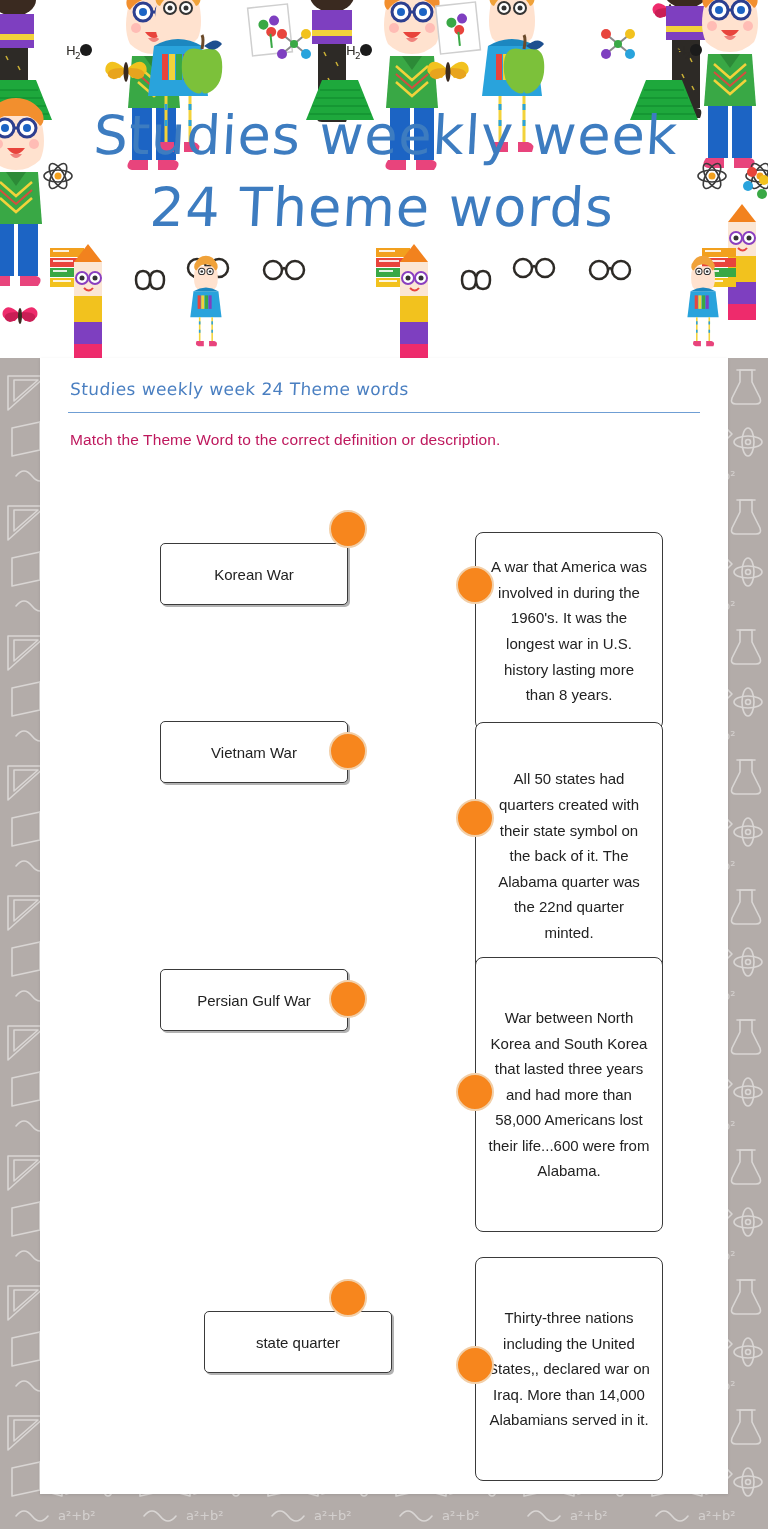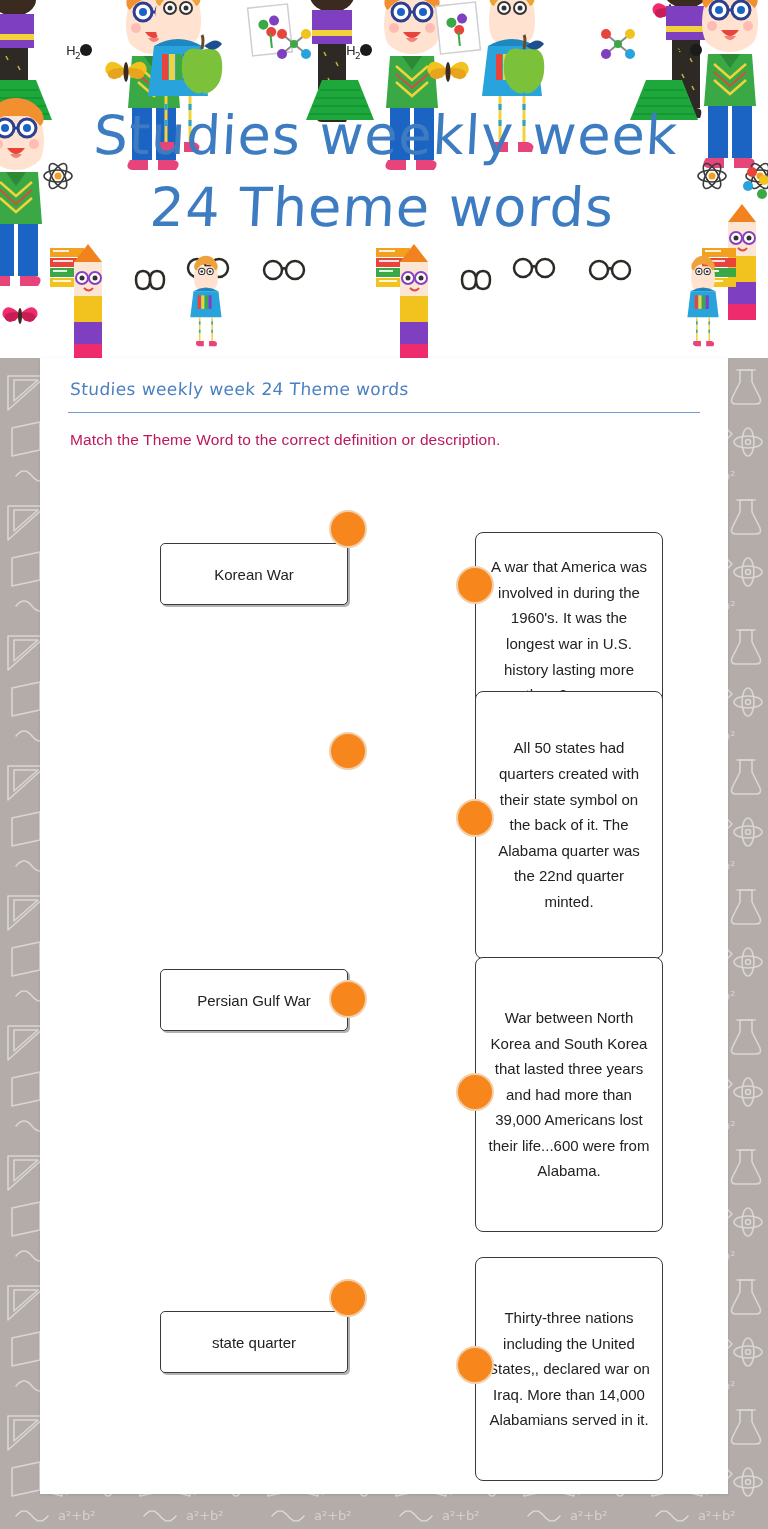--- a/index.html
+++ b/index.html
@@ -469,44 +469,47 @@
 
     <div id="instruction">Match the Theme Word to the correct definition or description.</div>
 
     <div id="match-area">
 
       <div class="term-box" style="top:28px;margin-top:44px;">
         <span class="term-label">Korean War</span>
       </div>
       <div class="dot dot-term" style="top:39px;"></div>
 
+      <div class="term-box" style="top:250px;">
+        <span class="term-label">Vietnam War</span>
+      </div>
       <div class="dot dot-term" style="top:261px;"></div>
 
       <div class="term-box" style="top:498px;">
         <span class="term-label">Persian Gulf War</span>
       </div>
       <div class="dot dot-term" style="top:509px;"></div>
 
-      <div class="term-box" style="top:840px;">
+      <div class="term-box" style="top:840px;margin-left:44px;">
         <span class="term-label">state quarter</span>
       </div>
       <div class="dot dot-term" style="top:808px;"></div>
 
       <div class="def-box" style="top:15px; height:198px;margin-top:46px;">
         <span class="def-text">A war that America was involved in during the 1960's. It was the longest war in U.S. history lasting more than 8 years.</span>
       </div>
       <div class="dot dot-def" style="top:95px;"></div>
 
-      <div class="def-box" style="top:220px; height:268px;">
+      <div class="def-box" style="top:251px; height:268px;">
         <span class="def-text">All 50 states had quarters created with their state symbol on the back of it. The Alabama quarter was the 22nd quarter minted.</span>
       </div>
       <div class="dot dot-def" style="top:328px;"></div>
 
       <div class="def-box" style="top:486px; height:275px;">
-        <span class="def-text">War between North Korea and South Korea that lasted three years and had more than 39,000 Americans lost their life...600 were from Alabama.</span>
+        <span class="def-text">War between North Korea and South Korea that lasted three years and had more than 58,000 Americans lost their life...600 were from Alabama.</span>
       </div>
       <div class="dot dot-def" style="top:602px;"></div>
 
       <div class="def-box" style="top:786px; height:224px;">
         <span class="def-text">Thirty-three nations including the United States,, declared war on Iraq. More than 14,000 Alabamians served in it.</span>
       </div>
       <div class="dot dot-def" style="top:875px;"></div>
 
     </div>
   </div>

